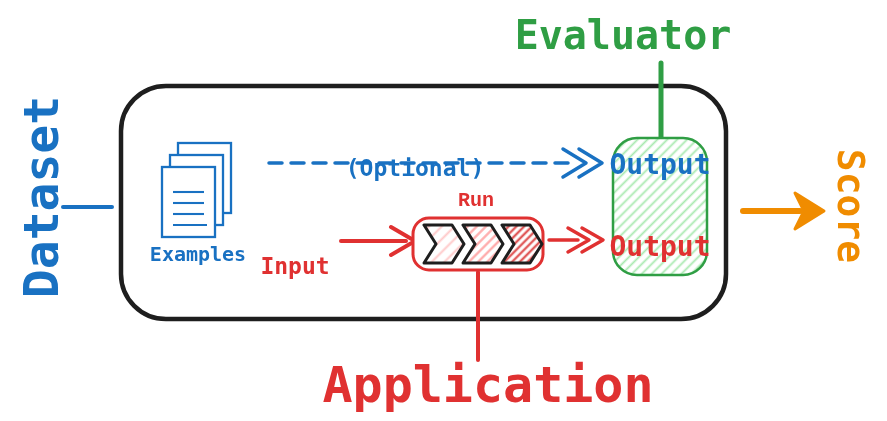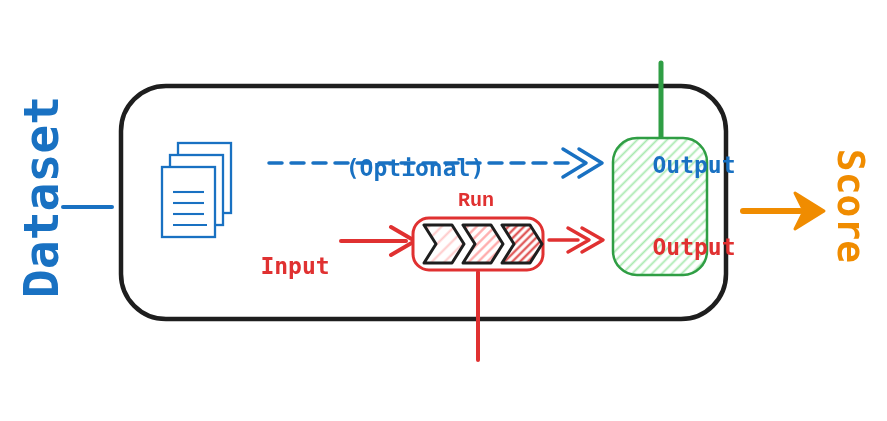--- a/index.html
+++ b/index.html
@@ -23,21 +23,21 @@
   .rot-ccw { transform: translate(-50%, -50%) rotate(-90deg); }
   .rot-cw  { transform: translate(-50%, -50%) rotate(90deg); }
   .c-blue   { color: var(--blue,   #1971c2); }
   .c-red    { color: var(--red,    #e03131); }
   .c-green  { color: var(--green,  #2f9e44); }
   .c-orange { color: var(--orange, #f08c00); }
   .fs-48 { font-size: 48px; }
   .fs-50 { font-size: 50px; }
   .fs-40 { font-size: 40px; }
   .fs-38 { font-size: 38px; }
-  .fs-21 { font-size: 23px; margin-left: 34px; }
+  .fs-21 { font-size: 28px; }
   .fs-20 { font-size: 20px; }
   .fs-19 { font-size: 23px; margin-top: 22px; }
 </style>
 </head>
 <body>
 
 <div class="canvas">
 
   <svg class="layer" width="887" height="421" viewBox="0 0 887 421">
     <defs>
@@ -105,24 +105,27 @@
     <rect x="613" y="138" width="94" height="137" rx="24" fill="url(#hatchGreen)" stroke-width="2.5" style="stroke: var(--green, #2f9e44);"></rect>
 
     <g style="stroke: var(--orange, #f08c00); fill: var(--orange, #f08c00);">
       <line x1="743" y1="211" x2="800" y2="211" stroke-width="6" stroke-linecap="round"></line>
       <path d="M795,193 L824,211 L795,229 L804,211 Z" stroke-width="3" stroke-linejoin="round"></path>
     </g>
   </svg>
 
   <div class="lbl rot-ccw c-blue fs-48" style="left:41px; top:197px;">Dataset</div>
 
+  <div class="lbl c-green fs-40" style="left:623px; top:35px;">Evaluator</div>
 
   <div class="lbl rot-cw c-orange fs-38" style="left:851px; top:206px;">Score</div>
 
+  <div class="lbl c-red fs-50" style="left:488px; top:385px;">Application</div>
 
+  <div class="lbl c-blue fs-20" style="left:198px; top:254px;">Examples</div>
 
   <div class="lbl c-blue fs-19" style="left:415px; top:146px;">(Optional)</div>
 
   <div class="lbl c-red fs-19" style="left:295px; top:244px;text-align:right;">Input</div>
 
   <div class="lbl c-red fs-20" style="left:476px; top:201px;font-family:Liberation Mono, monospace;">Run</div>
 
   <div class="lbl c-blue fs-21" style="left:660px; top:165px;">Output</div>
 
   <div class="lbl c-red fs-21" style="left:660px; top:247px;">Output</div>

